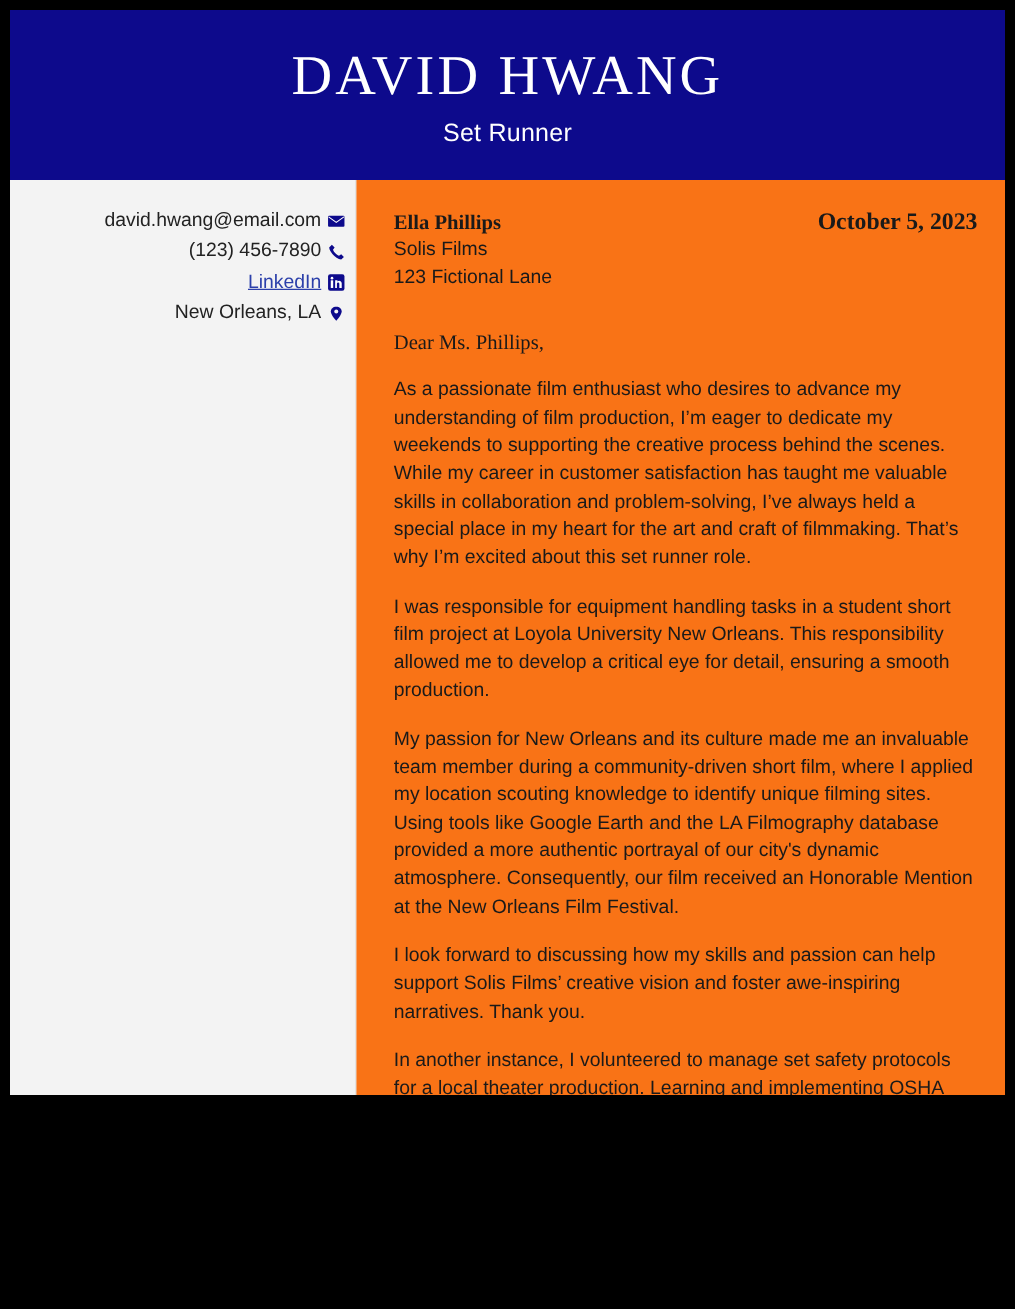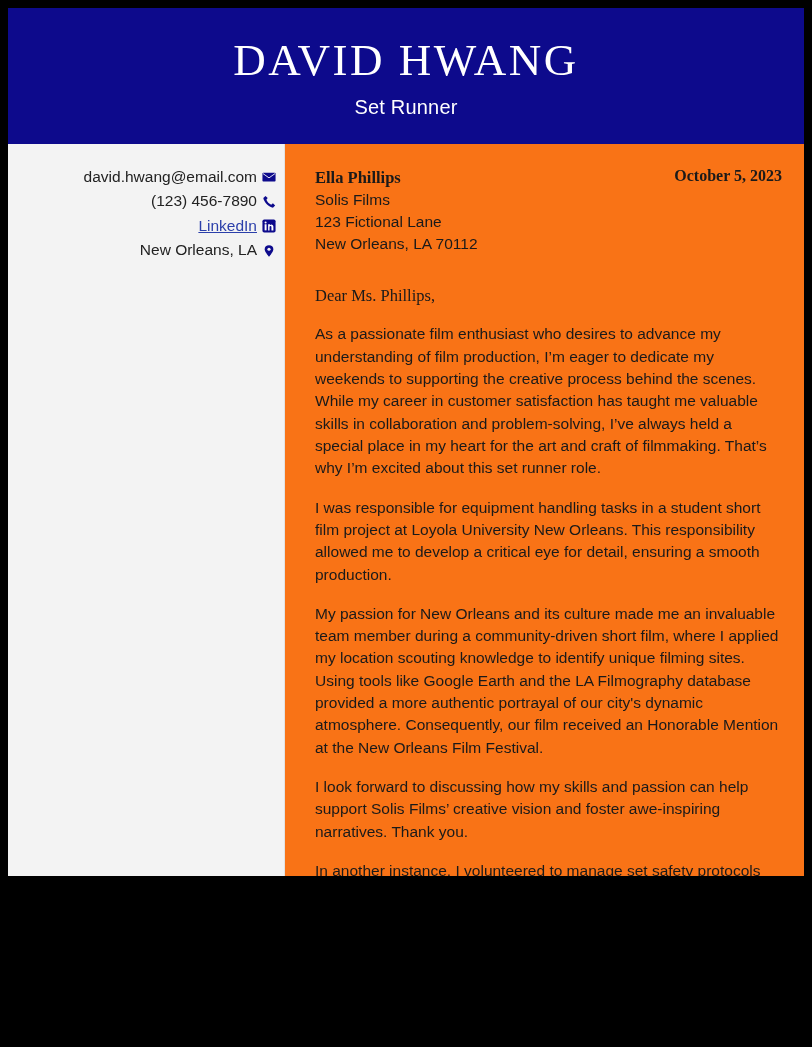--- a/index.html
+++ b/index.html
@@ -106,21 +106,21 @@
     line-height: 1.42;
   }
   .recipient .rname {
     font-family: "Liberation Serif", serif;
     font-weight: bold;
     font-size: 16.5px;
   }
   .date {
     font-family: "Liberation Serif", serif;
     font-weight: bold;
-    font-size: 16px;
+    font-size: 19px;
     color: #1a1a1a;
     white-space: nowrap;
     padding-top: 1px;
   }
   .salutation {
     font-family: "Liberation Serif", serif;
     font-weight: normal;
     font-size: 16.5px;
     color: #1a1a1a;
     margin-top: 31px;
@@ -204,21 +204,20 @@
       </ul>
     </div>
 
     <div class="main">
 
       <div class="recipient-row">
         <div class="recipient">
           <div class="rname">Ella Phillips</div>
           <div>Solis Films</div>
           <div>123 Fictional Lane</div>
-          <div>New Orleans, LA 70112</div>
         </div>
         <div class="date">October 5, 2023</div>
       </div>
 
       <div class="salutation">Dear Ms. Phillips,</div>
 
       <p class="para">As a passionate film enthusiast who desires to advance my understanding of film production, I’m eager to dedicate my weekends to supporting the creative process behind the scenes. While my career in customer satisfaction has taught me valuable skills in collaboration and problem-solving, I’ve always held a special place in my heart for the art and craft of filmmaking. That’s why I’m excited about this set runner role.</p>
       <p class="para">I was responsible for equipment handling tasks in a student short film project at Loyola University New Orleans. This responsibility allowed me to develop a critical eye for detail, ensuring a smooth production.</p>
       <p class="para">My passion for New Orleans and its culture made me an invaluable team member during a community-driven short film, where I applied my location scouting knowledge to identify unique filming sites. Using tools like Google Earth and the LA Filmography database provided a more authentic portrayal of our city's dynamic atmosphere. Consequently, our film received an Honorable Mention at the New Orleans Film Festival.</p>
       <p class="para">I look forward to discussing how my skills and passion can help support Solis Films’ creative vision and foster awe-inspiring narratives. Thank you.</p>

